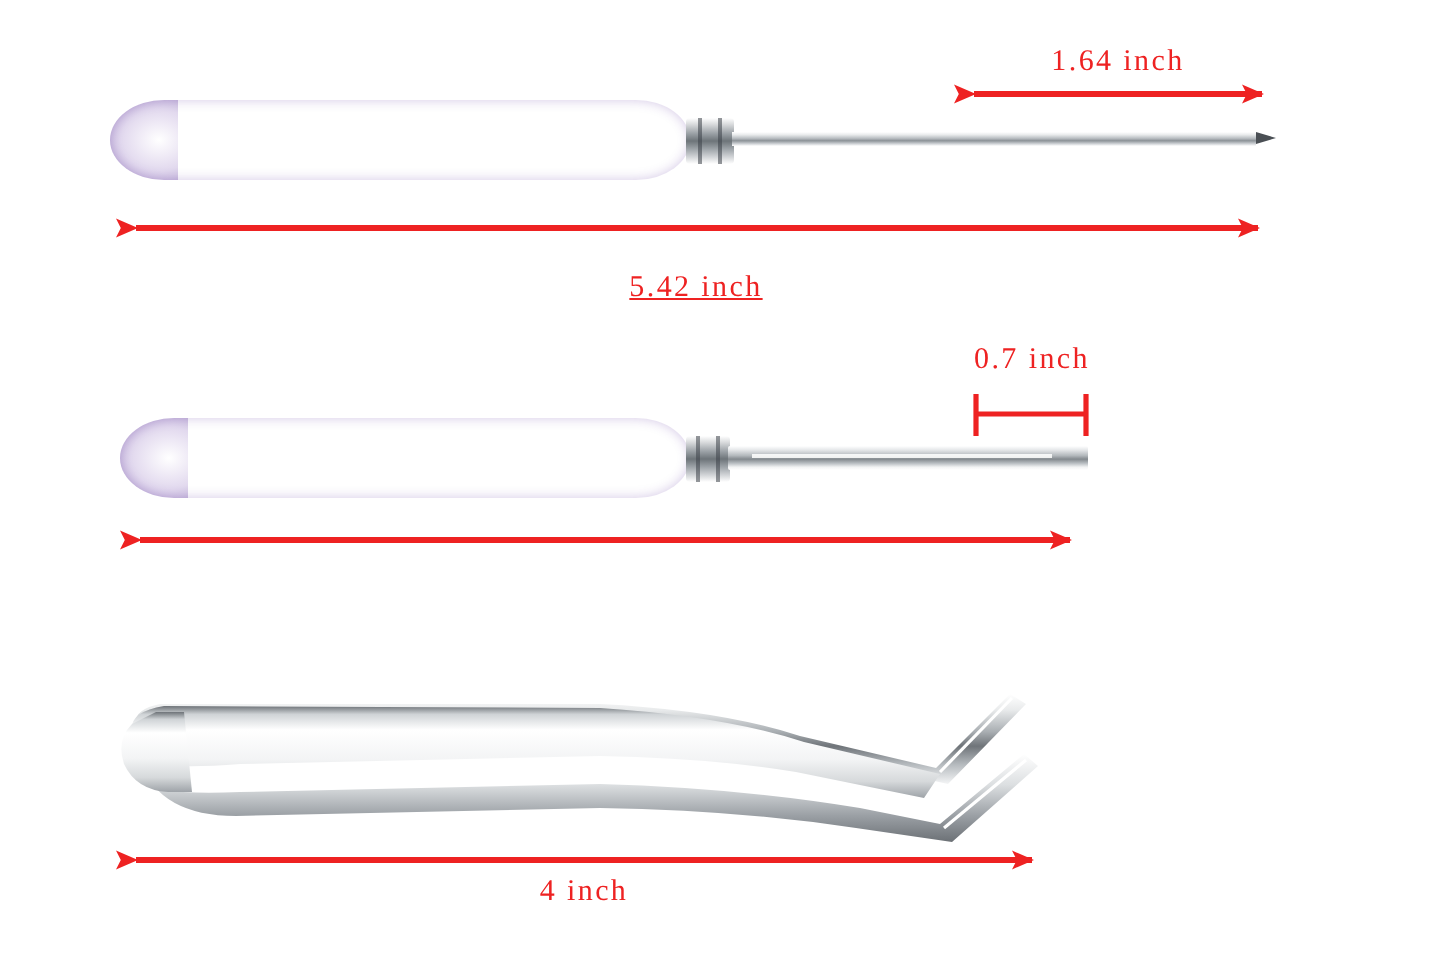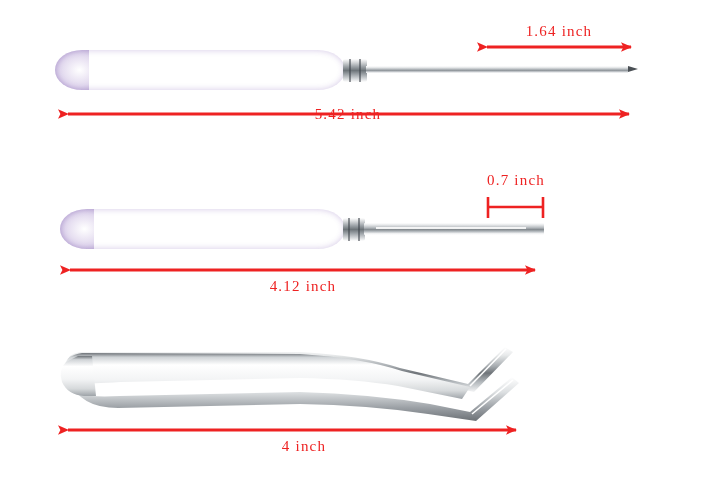--- a/index.html
+++ b/index.html
@@ -227,21 +227,20 @@
     <line x1="488" y1="197" x2="488" y2="218" stroke="#ee2222" stroke-width="2.6"></line>
     <line x1="543" y1="197" x2="543" y2="218" stroke="#ee2222" stroke-width="2.6"></line>
 
     <line x1="70" y1="270" x2="535" y2="270" stroke="#ee2222" stroke-width="3" marker-start="url(#arrowL)" marker-end="url(#arrowR)"></line>
 
     <line x1="68" y1="430" x2="516" y2="430" stroke="#ee2222" stroke-width="3" marker-start="url(#arrowL)" marker-end="url(#arrowR)"></line>
   </svg>
 
   <div class="dim-label" style="left:489px; top:23px; width:140px;">1.64 inch</div>
 
-  <div class="dim-label" style="left:278px; top:106px; width:140px;">5.42 inch</div>
+  <div class="dim-label" style="left:278px; top:136px; width:140px;text-decoration:underline;">5.42 inch</div>
 
   <div class="dim-label" style="left:446px; top:172px; width:140px;">0.7 inch</div>
 
-  <div class="dim-label" style="left:233px; top:278px; width:140px;">4.12 inch</div>
-
-  <div class="dim-label" style="left:234px; top:438px; width:140px;">4 inch</div>
+
+  <div class="dim-label" style="left:222px; top:438px; width:140px;">4 inch</div>
 
 </div>
 
 </body></html>

